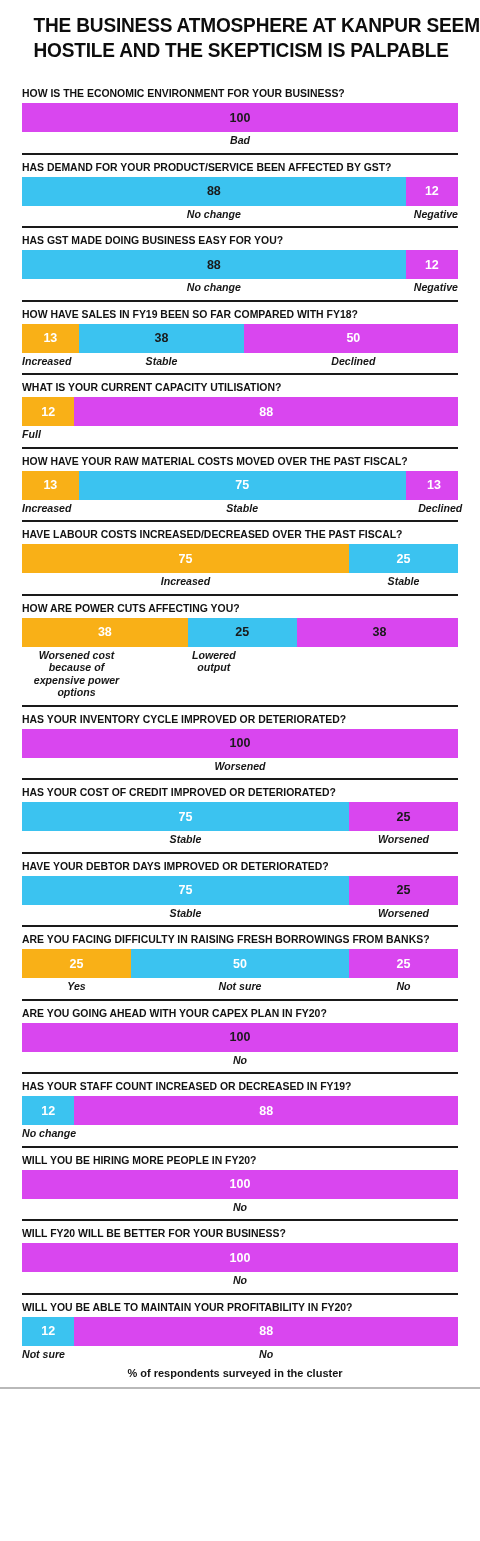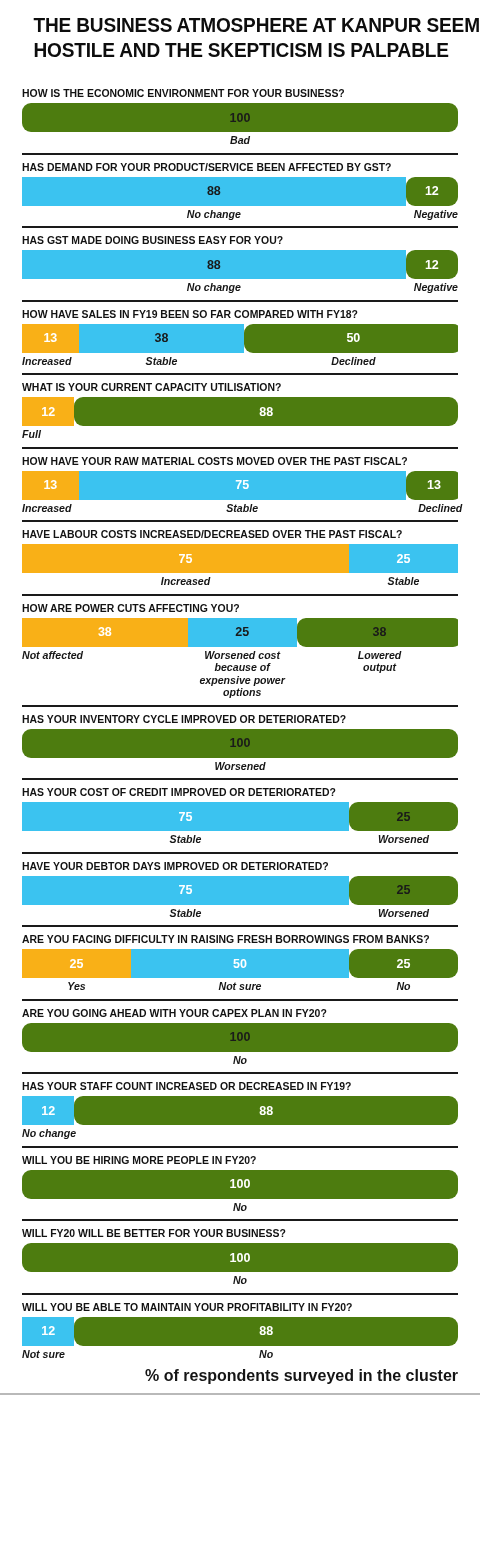--- a/index.html
+++ b/index.html
@@ -67,21 +67,21 @@
   }
   .seg {
     display: flex;
     align-items: center;
     justify-content: center;
     font-family: "Liberation Sans", sans-serif;
     font-weight: 700;
     font-size: 12.5px;
     box-sizing: border-box;
   }
-  .seg.gray   { background: #4d7c0f; color: #ffffff; border-radius: 9px; }
+  .seg.gray   { background: #d946ef; color: #ffffff; }
   .seg.blue   { background: #3bc3f0; color: #ffffff; }
   .seg.orange { background: #f9b017; color: #ffffff; }
   .seg.gray.dark-num { color: #1a1a1a; }
   .seg.blue.dark-num { color: #1a1a1a; }
 
   .caps {
     display: flex;
     width: 100%;
     margin-top: 2px;
     margin-bottom: 6px;
@@ -96,26 +96,26 @@
     text-align: center;
     box-sizing: border-box;
     white-space: pre-line;
   }
   .cap.left  { text-align: left; }
   .cap.right { text-align: right; }
   .cap.overflow { overflow: visible; white-space: nowrap; }
 
   
   .footnote {
-    text-align: right;
-    font-family: "Liberation Sans", sans-serif;
-    font-weight: 700;
-    font-size: 16px;
+    text-align: center;
+    font-family: "Liberation Sans", sans-serif;
+    font-weight: 700;
+    font-size: 11px;
     color: #151515;
-    padding: 1px 22px 0 0;
+    padding: 1px 10px 0 0;
   }
   .bottom-rule {
     margin: 8px 0 0 0;
     height: 0;
     border-top: 2px solid #b9b9b9;
   }
 </style>
 </head>
 <body>
 
@@ -213,21 +213,20 @@
       </div>
       <div class="qrow">
         <div class="sep"></div>
         <div class="qlabel">HOW ARE POWER CUTS AFFECTING YOU?</div>
         <div class="bar">
           <div class="seg orange" style="flex: 0 0 38%; width: 38%;">38</div>
           <div class="seg blue dark-num" style="flex: 0 0 25%; width: 25%;">25</div>
           <div class="seg gray dark-num" style="flex: 0 0 38%; width: 38%;">38</div>
         </div>
         <div class="caps">
-          <div class="cap left" style="flex: 0 0 38%; width: 38%;">Not affected</div>
           <div class="cap" style="flex: 0 0 25%; width: 25%;">Worsened cost because of
 expensive power options</div>
           <div class="cap" style="flex: 0 0 38%; width: 38%;">Lowered
 output</div>
         </div>
       </div>
       <div class="qrow">
         <div class="sep"></div>
         <div class="qlabel">HAS YOUR INVENTORY CYCLE IMPROVED OR DETERIORATED?</div>
         <div class="bar">

